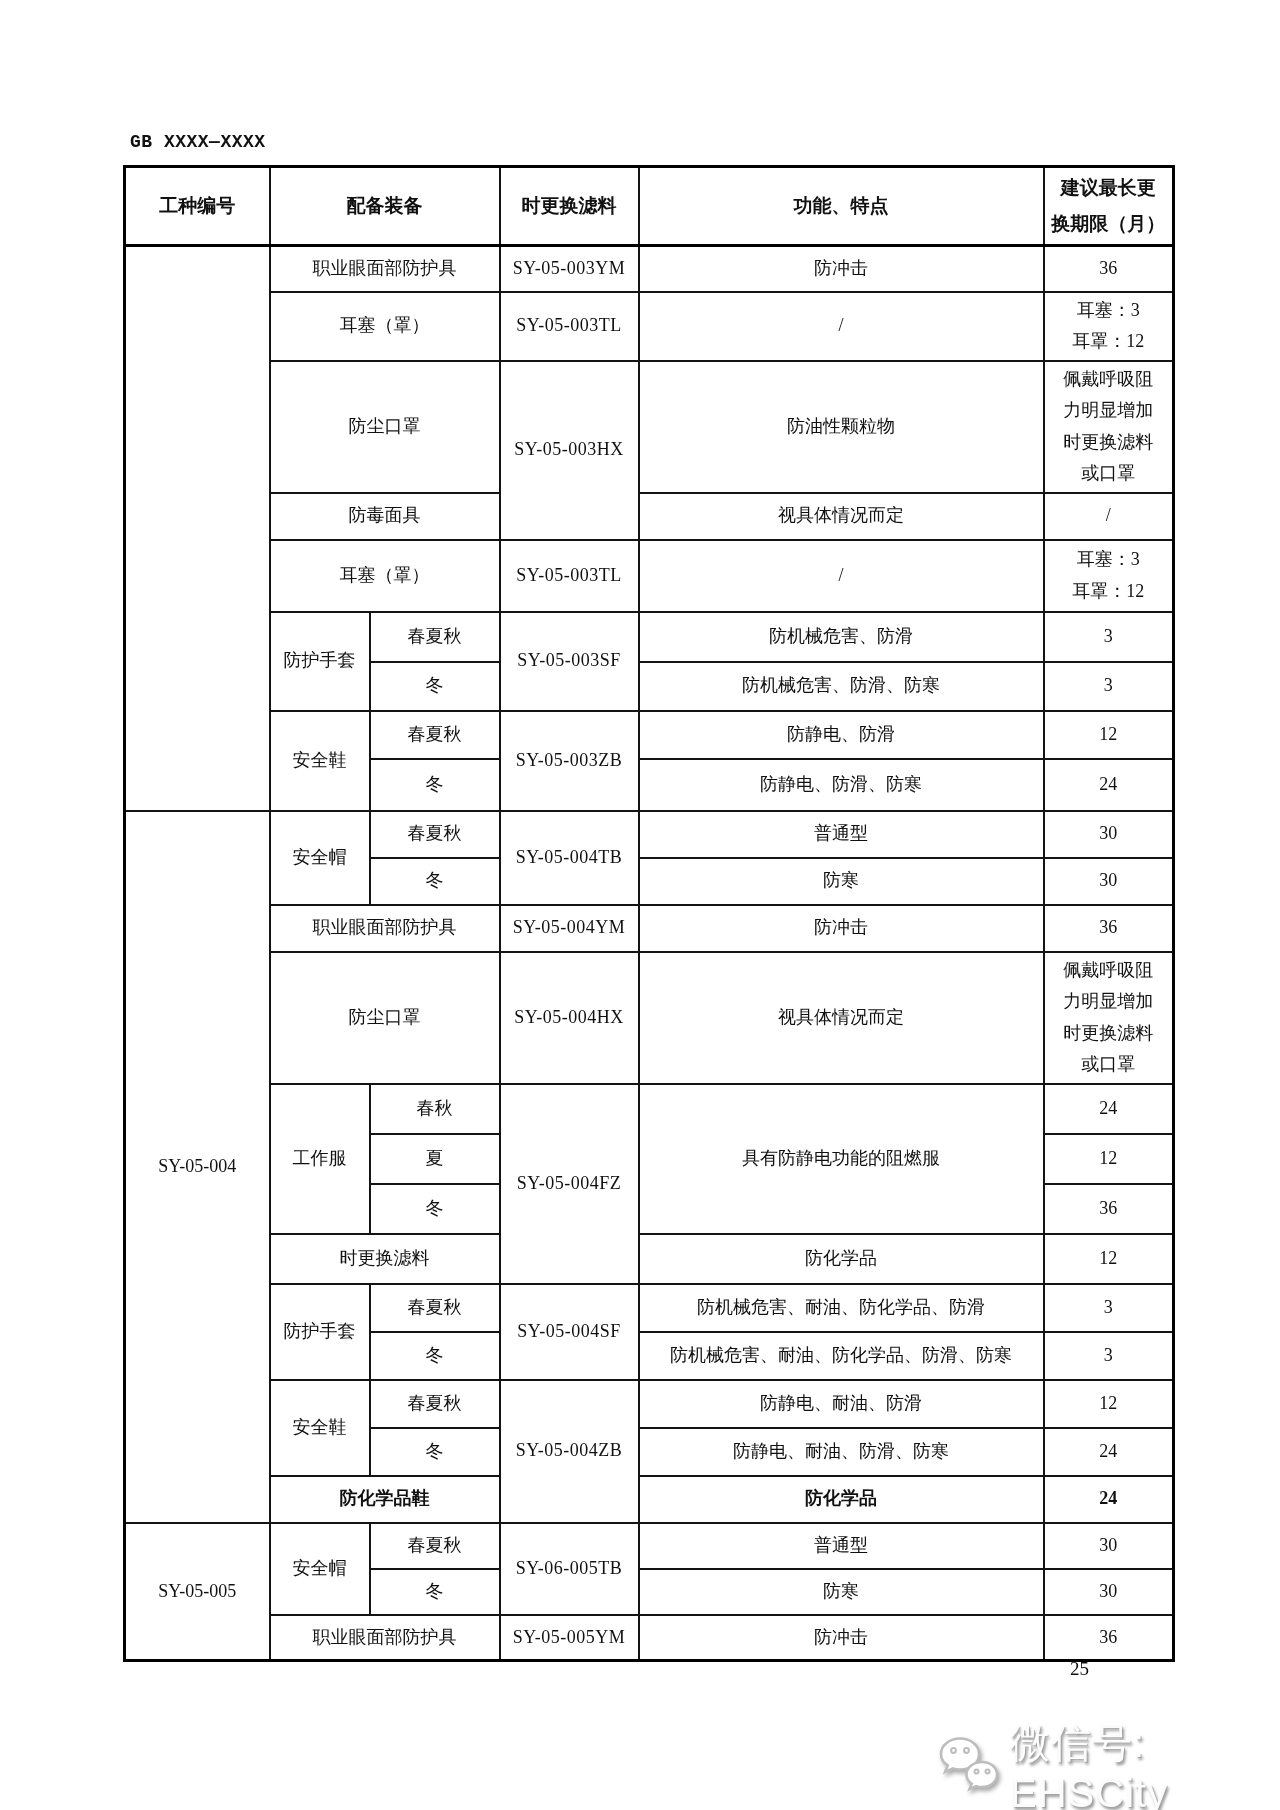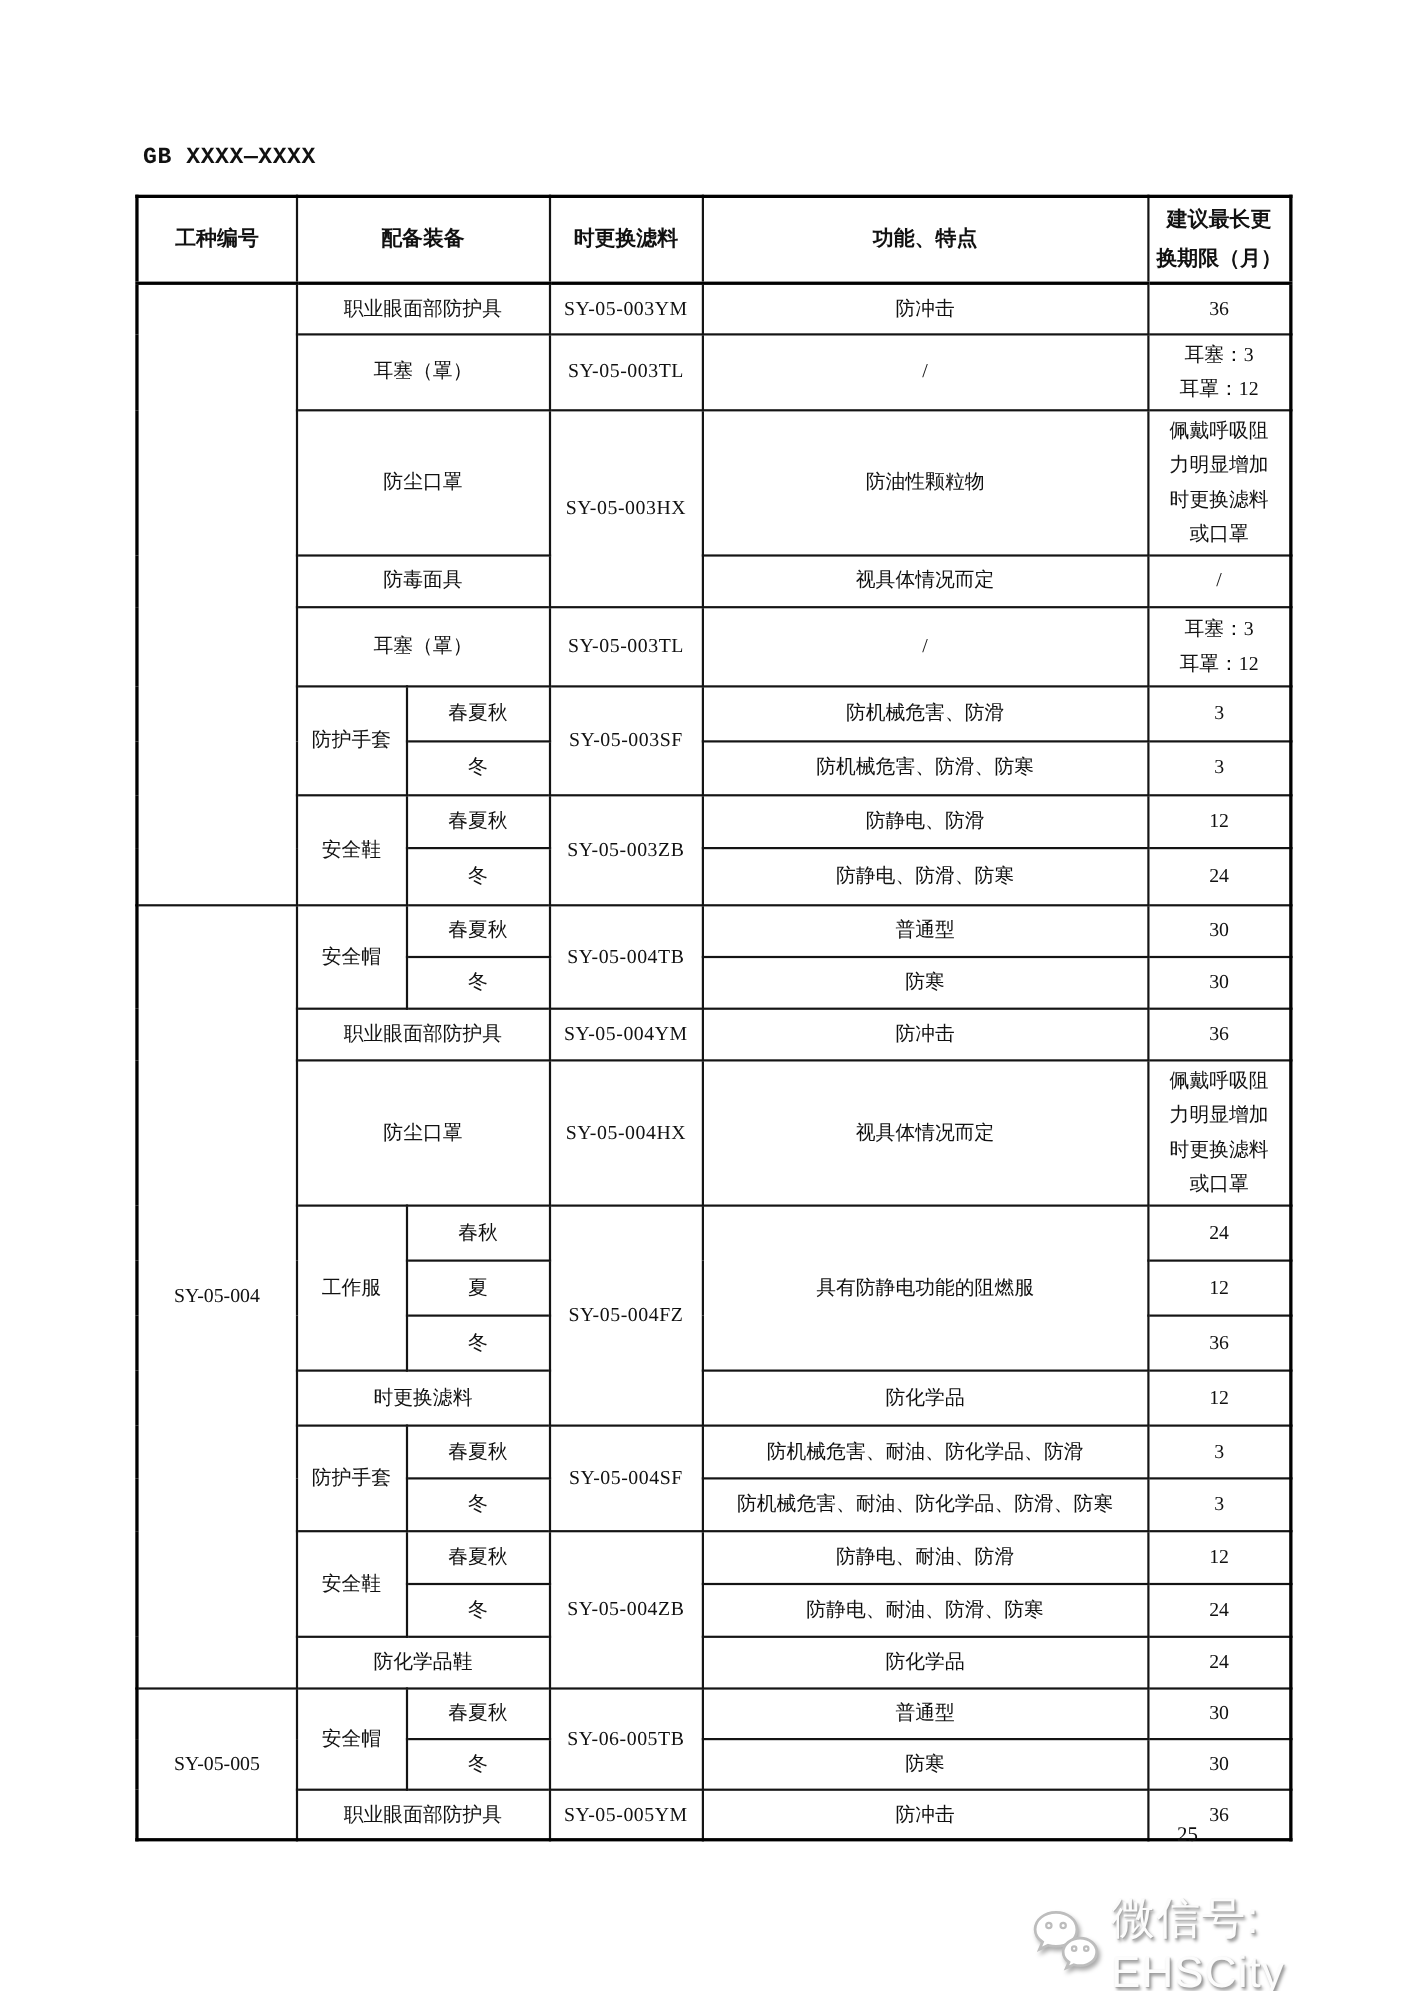--- a/index.html
+++ b/index.html
@@ -7,24 +7,24 @@
     width:1280px; height:1810px;
     background:#ffffff;
     position:relative;
     font-family:"Liberation Serif","DejaVu Serif",serif;
     color:#111;
     overflow:hidden;
   }
   .doc-code {
     position:absolute; left:130px; top:132px;
     font-family:"Liberation Mono","DejaVu Sans Mono",monospace;
-    font-size:21px; font-weight:600; letter-spacing:0.5px;
+    font-size:18px; font-weight:600; letter-spacing:0.5px;
   }
   table.ppe {
-    position:absolute; left:123px; top:177px;
+    position:absolute; left:123px; top:165px;
     width:1049px;
     border-collapse:collapse; table-layout:fixed;
     border:3px solid #000;
   }
   table.ppe th, table.ppe td {
     border:2px solid #141414;
     text-align:center; vertical-align:middle;
     font-size:18px; line-height:1.75;
     padding:2px 5px;
     white-space:pre-line;
@@ -204,21 +204,21 @@
         <td class="">春夏秋</td>
         <td rowspan="3" class="code">SY-05-004ZB</td>
         <td class="fn">防静电、耐油、防滑</td>
         <td class="period">12</td>
       </tr>
       <tr style="height: 48px;">
         <td class="">冬</td>
         <td class="fn">防静电、耐油、防滑、防寒</td>
         <td class="period">24</td>
       </tr>
-      <tr style="height: 47px;">
+      <tr style="height: 47px; font-weight: bold;">
         <td colspan="2" class="">防化学品鞋</td>
         <td class="fn">防化学品</td>
         <td class="period">24</td>
       </tr>
       <tr style="height: 46px;">
         <td rowspan="3" class="thick">SY-05-005</td>
         <td rowspan="2" class="thick">安全帽</td>
         <td class="thick">春夏秋</td>
         <td rowspan="2" class="code thick">SY-06-005TB</td>
         <td class="fn thick">普通型</td>

